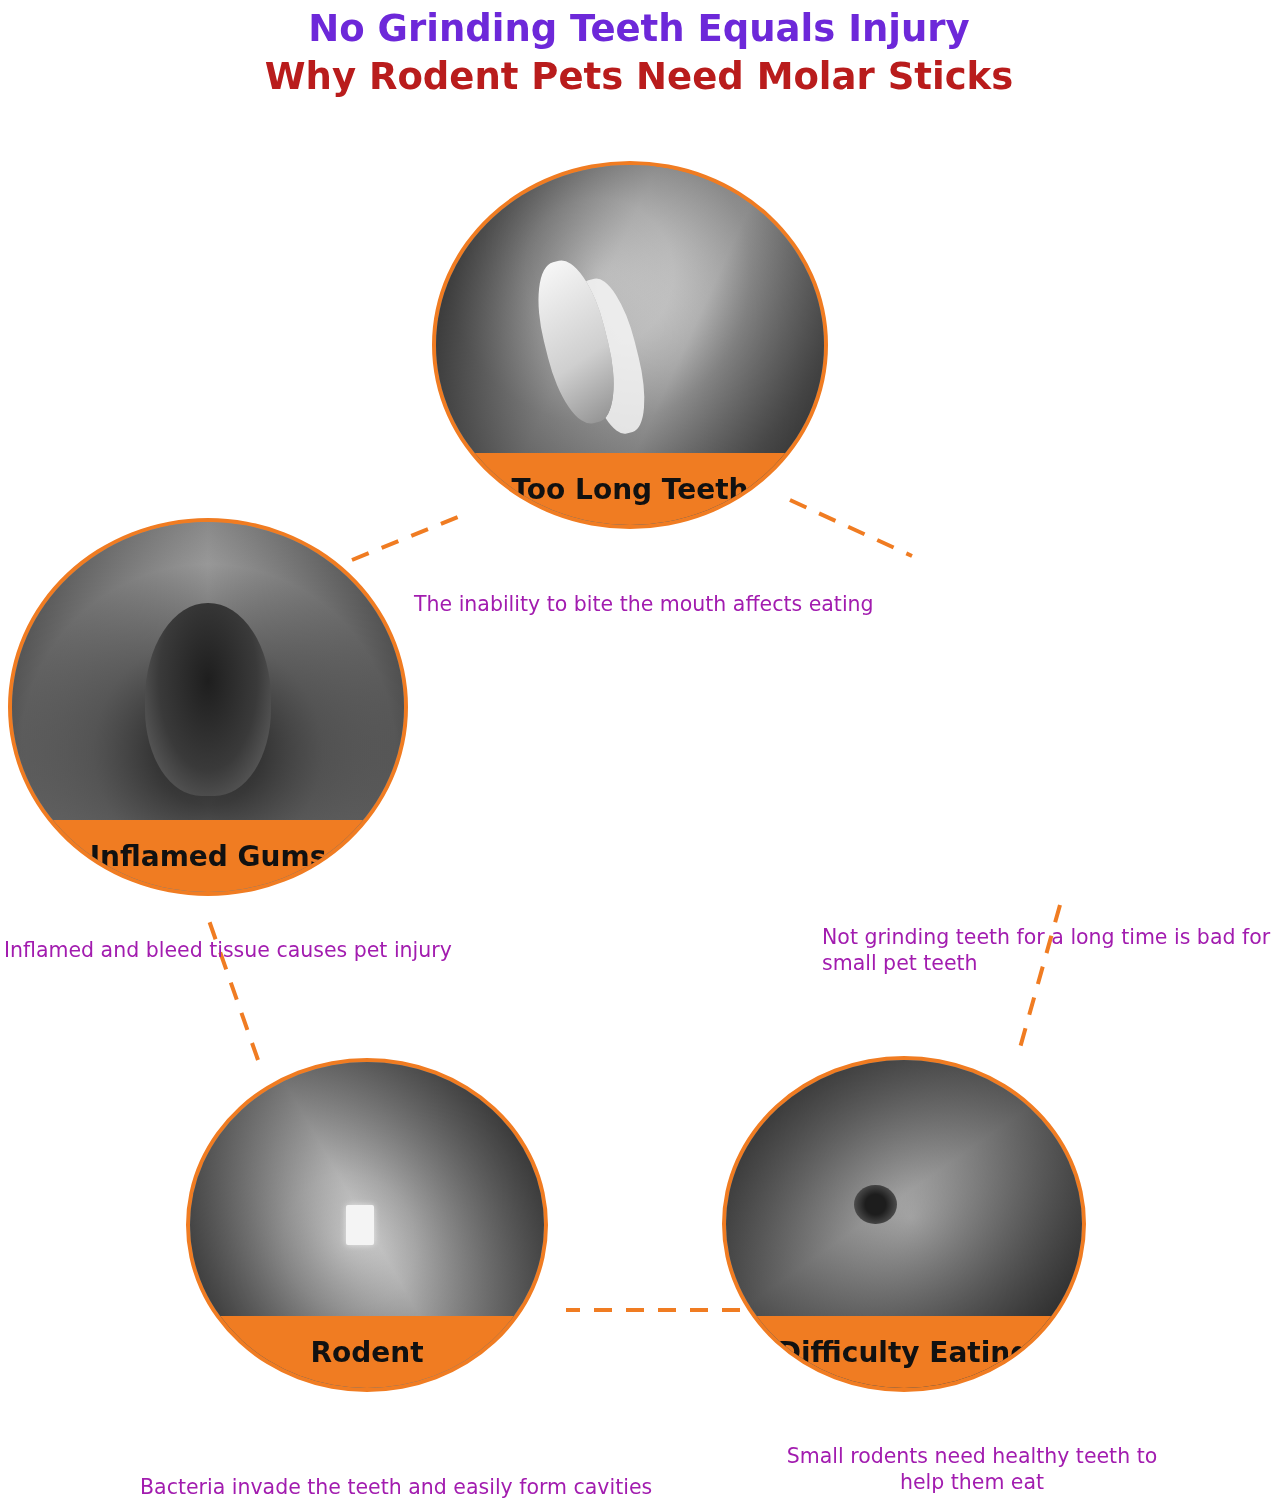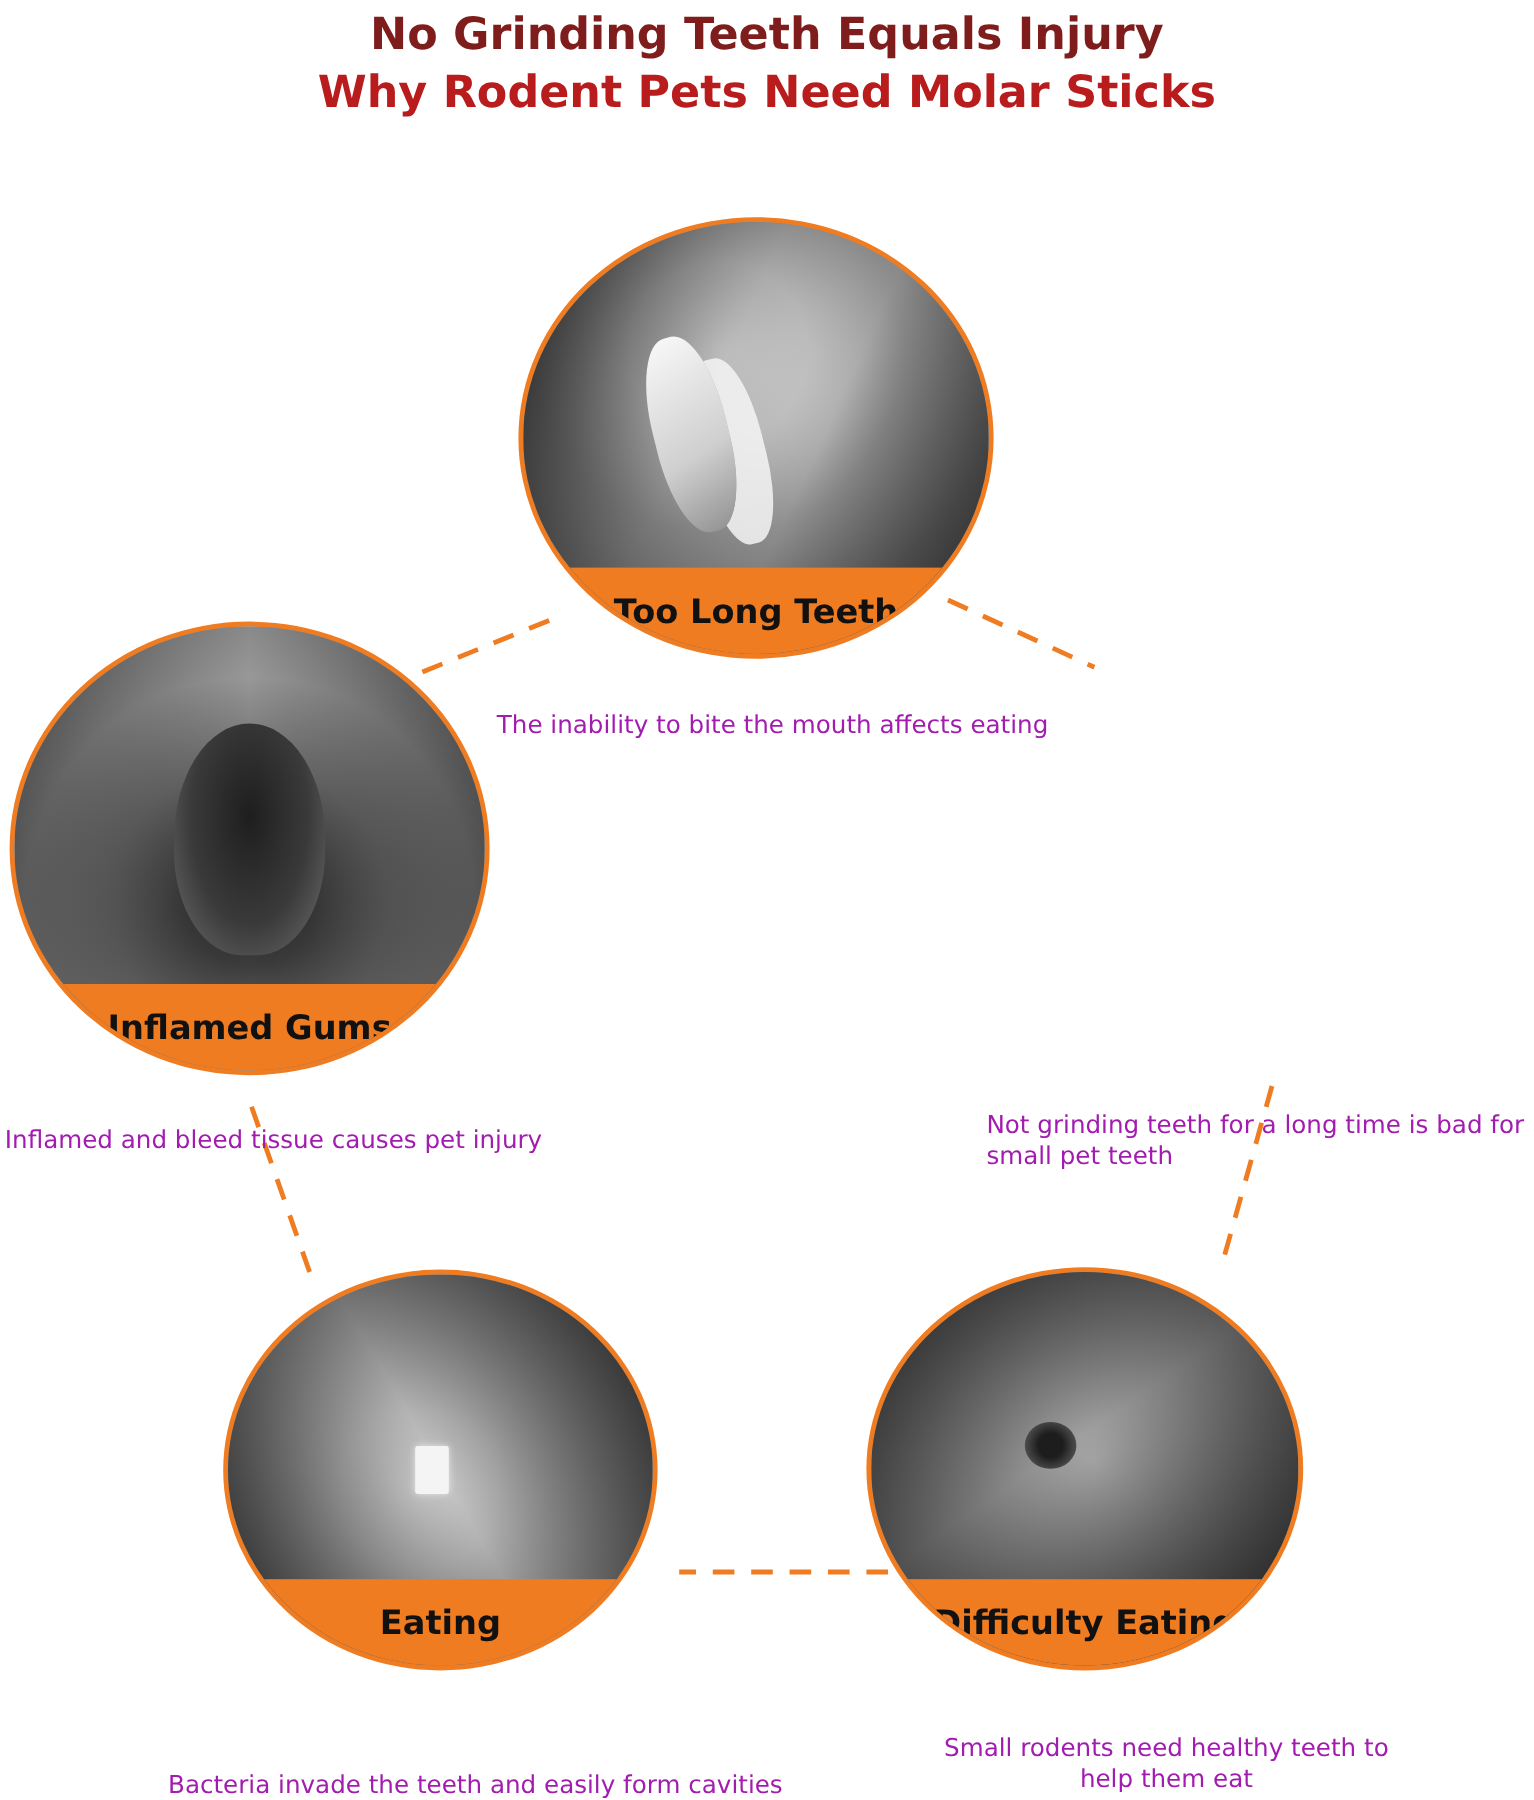--- a/index.html
+++ b/index.html
@@ -20,21 +20,21 @@
     position: absolute;
     top: 0;
     left: 0;
     width: 1278px;
     text-align: center;
     padding-top: 8px;
   }
   .title-main {
     font-size: 37px;
     font-weight: bold;
-    color: #7f1d1d;
+    color: #6d28d9;
     letter-spacing: 0px;
     line-height: 1.15;
   }
   .title-sub {
     font-size: 37px;
     font-weight: bold;
     color: #b91c1c;
     line-height: 1.2;
     margin-top: 4px;
   }
@@ -199,21 +199,21 @@
 
     <line x1="790" y1="500" x2="912" y2="556" stroke="#f07c22" stroke-width="4" stroke-dasharray="18 14"></line>
 
     <line x1="1060" y1="905" x2="1018" y2="1055" stroke="#f07c22" stroke-width="4" stroke-dasharray="18 14"></line>
 
     <line x1="740" y1="1310" x2="566" y2="1310" stroke="#f07c22" stroke-width="4" stroke-dasharray="18 14"></line>
 
     <line x1="258" y1="1060" x2="206" y2="912" stroke="#f07c22" stroke-width="4" stroke-dasharray="18 14"></line>
   </svg>
 
-  <div class="node" style="left:432px; top:181px;text-align:center;">
+  <div class="node" style="left:432px; top:161px;text-align:center;">
     <div class="circle" style="width:396px; height:368px;">
       <div class="photo p1"></div>
       <div class="label-band">
         <span>Too Long Teeth</span>
       </div>
     </div>
   </div>
   <div class="caption" style="left:414px; top:592px; width:480px; text-align:left;">The inability to bite the mouth affects eating</div>
 
   <div class="caption" style="left:822px; top:925px; width:460px; text-align:left;">Not grinding teeth for a long time is bad for small pet teeth</div>
@@ -225,21 +225,21 @@
         <span>Difficulty Eating</span>
       </div>
     </div>
   </div>
   <div class="caption" style="left:772px; top:1444px; width:400px; text-align:center;">Small rodents need healthy teeth to help them eat</div>
 
   <div class="node" style="left:186px; top:1058px;">
     <div class="circle" style="width:362px; height:334px;">
       <div class="photo p4"></div>
       <div class="label-band">
-        <span>Eating</span>
+        <span>Rodent</span>
       </div>
     </div>
   </div>
   <div class="caption" style="left:140px; top:1475px; width:560px; text-align:left;">Bacteria invade the teeth and easily form cavities</div>
 
   <div class="node" style="left:8px; top:518px;">
     <div class="circle" style="width:400px; height:378px;">
       <div class="photo p2"></div>
       <div class="label-band">
         <span>Inflamed Gums</span>

